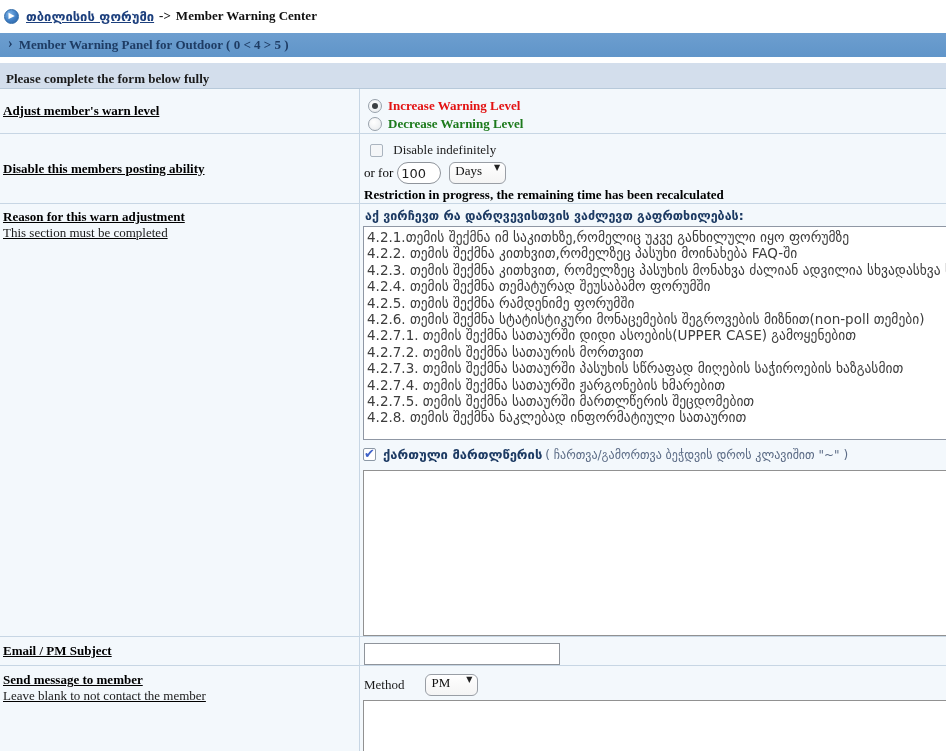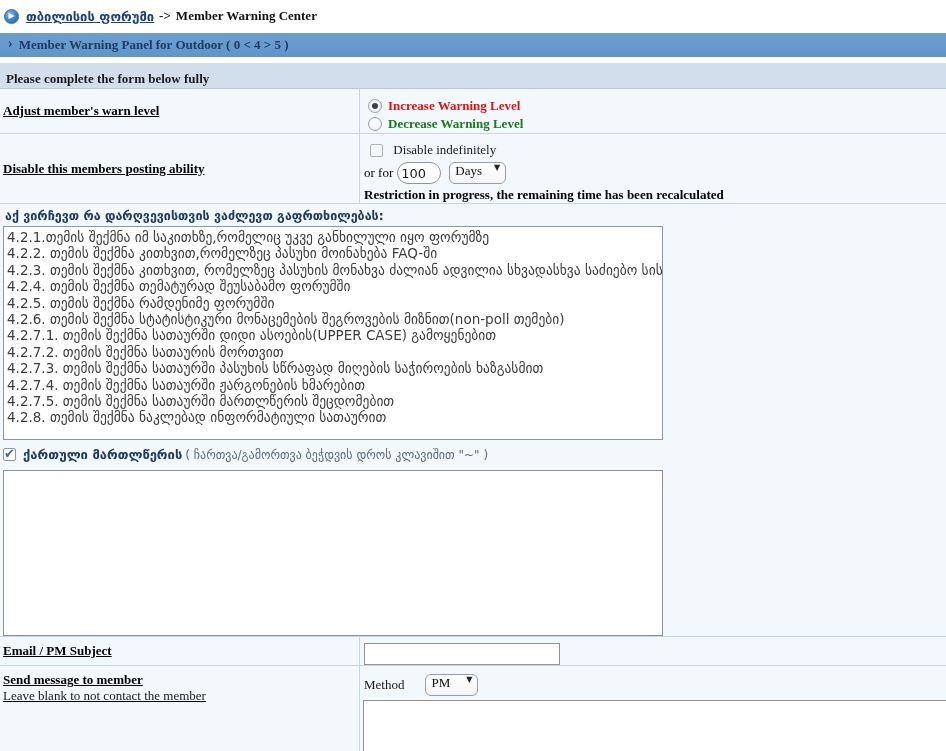--- a/index.html
+++ b/index.html
@@ -158,20 +158,24 @@
             <span>Days</span>
             <span class="caret">▼</span>
           </span>
         </div>
         <div class="post-line3">Restriction in progress, the remaining time has been recalculated</div>
       </div>
     </div>
   </div>
 
   <div class="row row-reason">
+    <div class="cell-l reason-left">
+      <div class="lbl">Reason for this warn adjustment</div>
+      <div class="sublbl">This section must be completed</div>
+    </div>
     <div class="cell-r">
       <div class="reason-wrap">
         <div class="list-heading ka">აქ ვირჩევთ რა დარღვევისთვის ვაძლევთ გაფრთხილებას:</div>
         <div class="listbox">
             <div class="opt">4.2.1.თემის შექმნა იმ საკითხზე,რომელიც უკვე განხილული იყო ფორუმზე</div>
             <div class="opt">4.2.2. თემის შექმნა კითხვით,რომელზეც პასუხი მოინახება FAQ-ში</div>
             <div class="opt">4.2.3. თემის შექმნა კითხვით, რომელზეც პასუხის მონახვა ძალიან ადვილია სხვადასხვა საძიებო სისტემაში</div>
             <div class="opt">4.2.4. თემის შექმნა თემატურად შეუსაბამო ფორუმში</div>
             <div class="opt">4.2.5. თემის შექმნა რამდენიმე ფორუმში</div>
             <div class="opt">4.2.6. თემის შექმნა სტატისტიკური მონაცემების შეგროვების მიზნით(non-poll თემები)</div>

